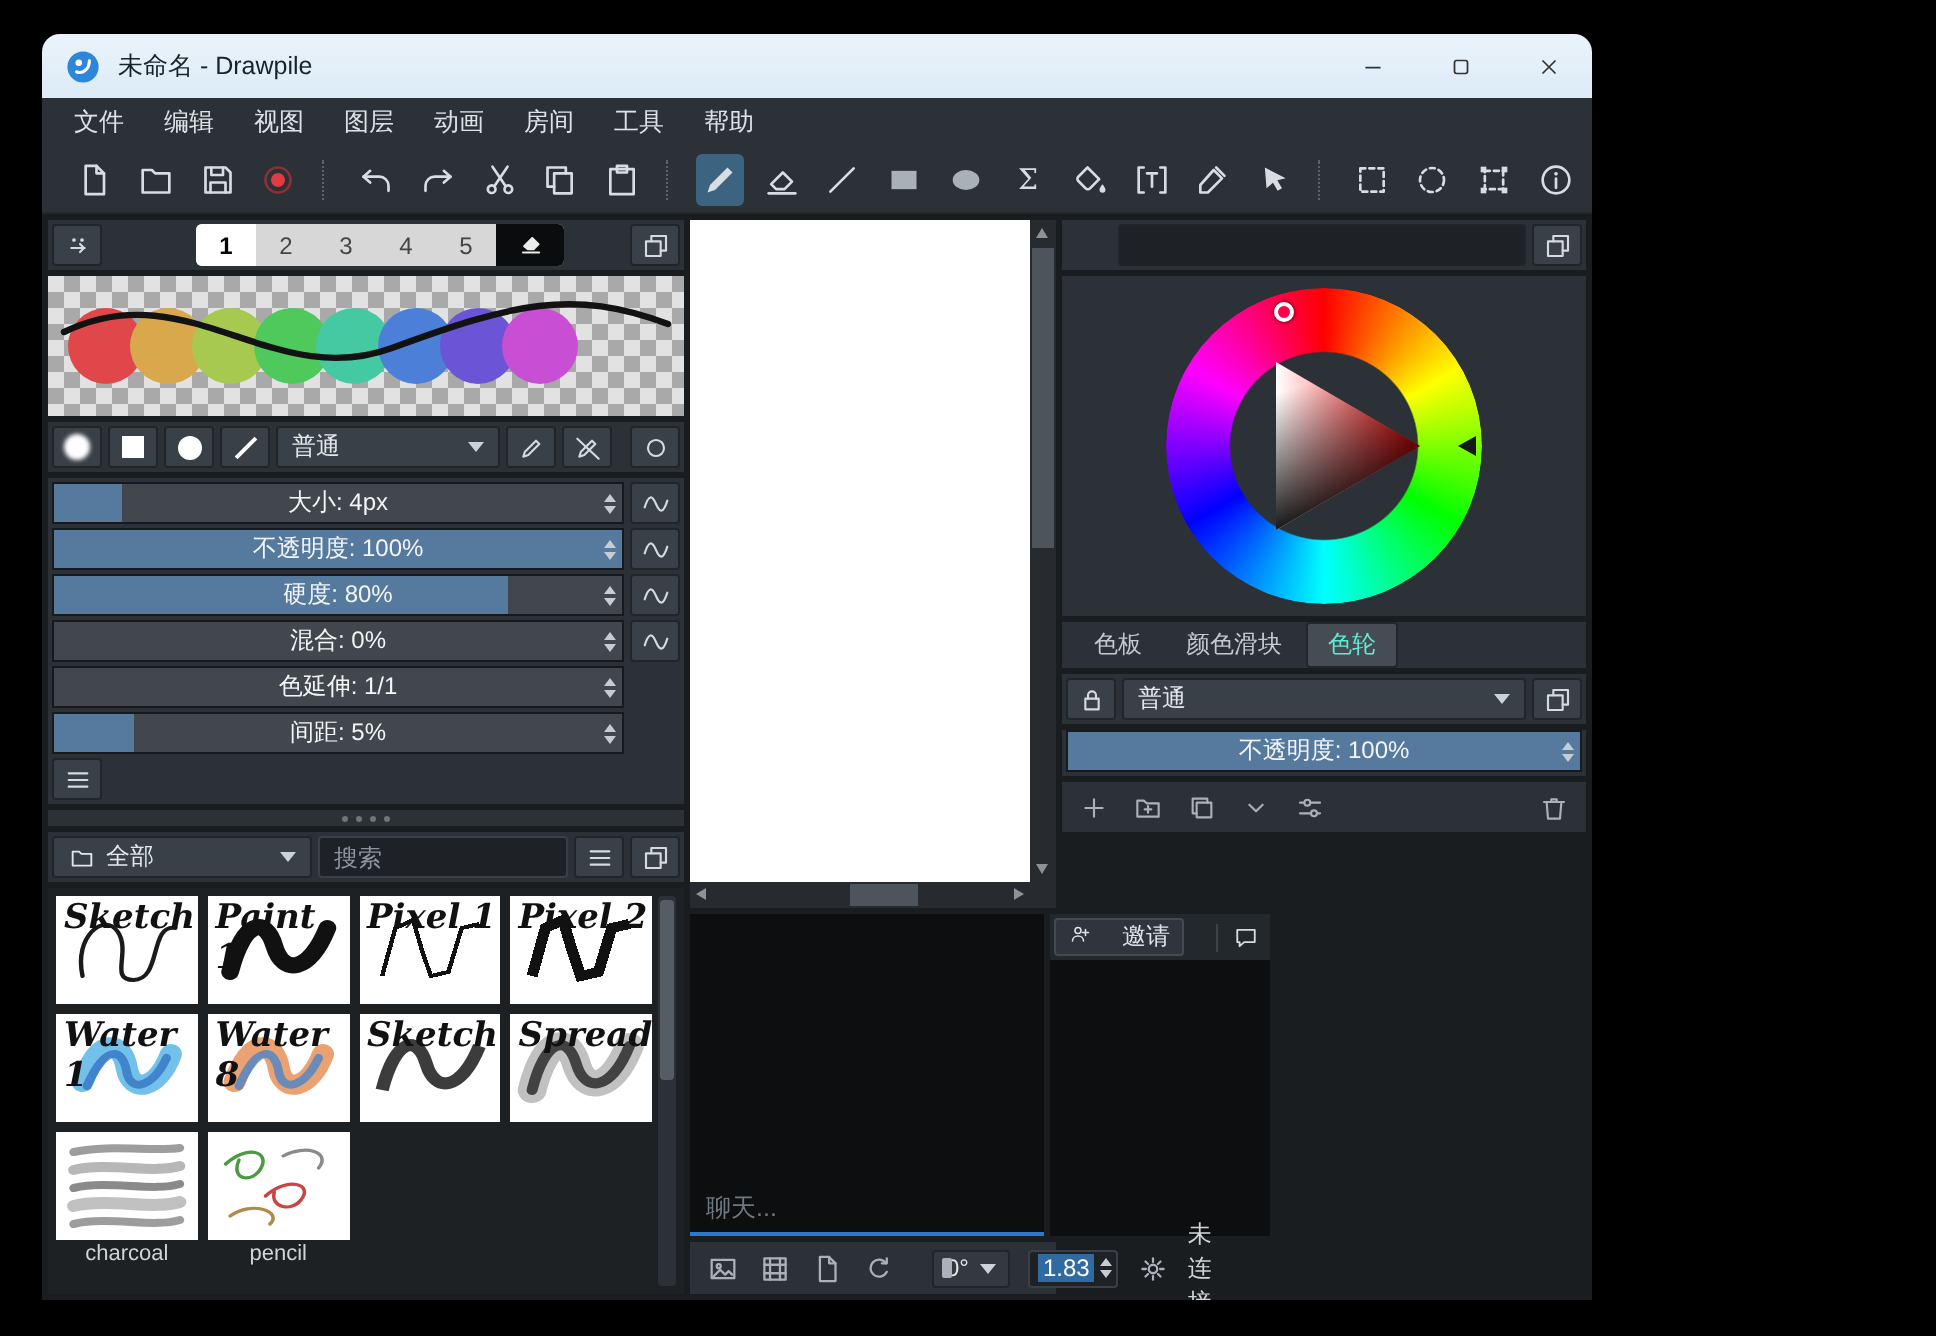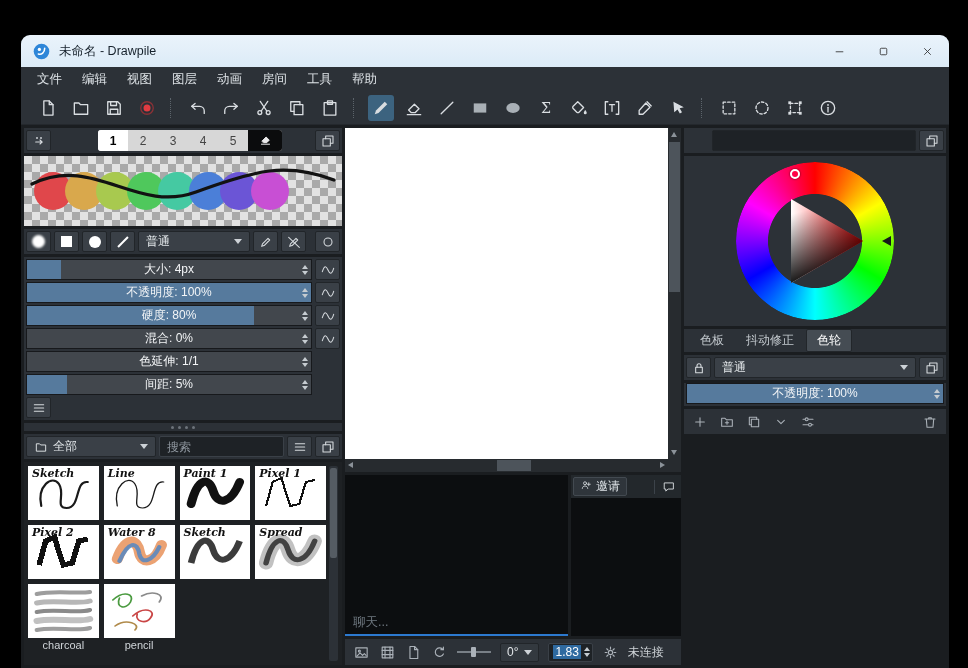--- a/index.html
+++ b/index.html
@@ -1,19 +1,19 @@
 <!DOCTYPE html>
 <html><head>
 <meta charset="utf-8">
 <style>
   html,body{margin:0;padding:0;background:#000;width:968px;height:668px;overflow:hidden;
     font-family:"Liberation Sans","DejaVu Sans",sans-serif;}
   *{box-sizing:border-box;-webkit-user-select:none;user-select:none;}
   .screen{position:relative;width:968px;height:668px;background:#000;}
-  .window{position:absolute;left:21px;top:35px;width:928px;height:633px;background:#2c3137;
+  .window{position:absolute;left:21px;top:17px;width:775px;height:633px;background:#2c3137;
     border-radius:9px 9px 0 0;overflow:hidden;display:flex;flex-direction:column;}
   
   .titlebar{height:32px;background:linear-gradient(#eaf3fb,#dcebf7);display:flex;align-items:center;
     padding-left:12px;color:#17222c;font-size:12.5px;flex:0 0 auto;}
   .applogo{width:17px;height:17px;margin-right:9px;display:inline-flex;}
   .applogo svg{width:100%;height:100%;}
   .title-text{flex:0 0 auto;}
   .tb-space{flex:1;}
   .wctl{width:44px;height:32px;display:inline-flex;align-items:center;justify-content:center;color:#222;}
   .wctl svg{width:13px;height:13px;stroke:#333;}
@@ -80,21 +80,21 @@
   .combo.filter{width:130px;flex:0 0 auto;}
   .search{flex:1;min-width:0;height:21px;background:#1e2226;border:1px solid #3a4047;border-radius:2px;
     color:#dde2e6;font-size:12px;padding:0 7px;outline:none;font-family:inherit;}
   .search::placeholder{color:#8d959d;}
   .parea{flex:1;min-height:0;background:#1e2124;display:flex;padding:4px;gap:3px;}
   .pgrid{flex:1;display:grid;grid-template-columns:repeat(4,1fr);gap:5px;align-content:start;}
   .preset{display:flex;flex-direction:column;}
   .thumb{position:relative;height:54px;background:#fff;overflow:hidden;}
   .thumb .stroke, .thumb .stroke svg{position:absolute;inset:0;width:100%;height:100%;}
   .pname{position:absolute;top:1px;left:4px;font-family:"DejaVu Serif",serif;font-style:italic;font-weight:bold;
-    font-size:11px;color:#111;z-index:2;}
+    font-size:17px;color:#111;z-index:2;}
   .pcaption{height:15px;font-size:11px;color:#cfd4d8;text-align:center;line-height:15px;}
   .pcaption:empty{display:none;}
   .pscroll{width:9px;background:#2c3137;position:relative;border-radius:2px;}
   .pscroll .pthumb{position:absolute;left:1px;right:1px;top:2px;height:90px;background:#555c63;border-radius:2px;}
   
   .canvas-wrap{height:344px;position:relative;flex:0 0 auto;}
   .canvas{position:absolute;left:0;top:0;right:13px;bottom:13px;background:#fff;}
   .vscroll{position:absolute;top:0;bottom:13px;right:0;width:13px;background:#272b2f;}
   .hscroll{position:absolute;left:0;right:13px;bottom:0;height:13px;background:#272b2f;}
   .corner{position:absolute;right:0;bottom:0;width:13px;height:13px;background:#272b2f;}
@@ -106,21 +106,21 @@
   .arr.lf{left:3px;top:3px;border-top:3.5px solid transparent;border-bottom:3.5px solid transparent;border-right:5px solid #8b9299;}
   .arr.rt{right:3px;top:3px;border-top:3.5px solid transparent;border-bottom:3.5px solid transparent;border-left:5px solid #8b9299;}
   
   .chatrow{flex:1;min-height:0;display:flex;gap:3px;}
   .chatlog{flex:1;background:#0c0e10;display:flex;flex-direction:column;}
   .chat-input{margin-top:auto;height:26px;background:transparent;border:none;outline:none;
     border-bottom:2px solid #2c79cf;color:#dde2e6;font-size:12.5px;padding:0 8px;font-family:inherit;}
   .chat-input::placeholder{color:#6f7880;}
   .userpanel{width:110px;background:#0c0e10;display:flex;flex-direction:column;flex:0 0 auto;}
   .usertools{height:23px;background:#23282c;display:flex;align-items:center;gap:3px;padding:0 2px;}
-  .invite-btn{height:19px;display:inline-flex;align-items:center;gap:4px;background:#2f353b;border:1px solid #434a51;
+  .invite-btn{height:19px;display:inline-flex;align-items:center;gap:15px;background:#2f353b;border:1px solid #434a51;
     border-radius:2px;padding:0 6px;font-size:12px;color:#dde2e6;}
   .invite-btn svg{width:12px;height:12px;}
   .vsep{width:1px;height:14px;background:#3c434a;}
   .sq-btn.mini{width:21px;height:19px;background:transparent;border:none;}
   .sq-btn.mini svg{width:14px;height:14px;}
   
   .statusbar{height:26px;background:#2c3137;display:flex;align-items:center;gap:9px;padding:0 8px;flex:0 0 auto;
     color:#aab1b8;font-size:12px;}
   .sbtn{display:inline-flex;align-items:center;justify-content:center;color:#aab1b8;}
   .sbtn svg{width:17px;height:17px;}
@@ -141,21 +141,21 @@
     background:conic-gradient(#f00,#ff0 60deg,#0f0 120deg,#0ff 180deg,#00f 240deg,#f0f 300deg,#f00 360deg);
     -webkit-mask:radial-gradient(closest-side,transparent 59%,#000 60%);
     mask:radial-gradient(closest-side,transparent 59%,#000 60%);}
   .tri{position:absolute;left:50%;top:50%;transform:translate(-50%,-50%);width:100px;height:100px;}
   .hue-marker{position:absolute;left:106px;top:13px;width:10px;height:10px;border:2px solid #fff;border-radius:50%;
     box-shadow:0 0 2px rgba(0,0,0,.8);}
   .hue-notch{position:absolute;left:198px;top:80px;width:0;height:0;border-top:5px solid transparent;
     border-bottom:5px solid transparent;border-right:9px solid #16181a;}
   .ctabs{height:23px;background:#2c3137;display:flex;align-items:center;gap:2px;padding:0 6px;}
   .ctab{padding:2px 10px;font-size:12px;color:#c3c9ce;border-radius:2px;}
-  .ctab.active{background:#454c53;color:#ffffff;border:1px solid #22262a;}
+  .ctab.active{background:#454c53;color:#5eead4;border:1px solid #22262a;}
   .layerctl{height:25px;background:#2c3137;display:flex;align-items:center;gap:3px;padding:2px;}
   .combo.grow{flex:1;}
   .oprow{background:#2c3137;padding:0 2px 2px 2px;}
   .layerlist{flex:1;min-height:0;background:#22262a;display:flex;flex-direction:column;}
   .layer-row{height:24px;display:flex;align-items:center;gap:7px;padding:0 8px;font-size:12.5px;color:#fff;}
   .layer-row.active{background:#4d7296;}
   .layer-row .ic{display:inline-flex;color:#e6eaee;}
   .layer-row .ic svg{width:15px;height:15px;}
   .layertools{height:25px;background:#2c3137;display:flex;align-items:center;gap:11px;padding:0 8px;color:#c6ccd1;}
   .layertools .sbtn svg{width:16px;height:16px;}
@@ -572,31 +572,20 @@
                     </svg>
                   </div>
                   <span class="pname">Sketch</span>
                 </div>
 
               </div>
               <div class="preset">
                 <div class="thumb">
                   <div class="stroke">
                     <svg viewBox="0 0 64 54" fill="none" stroke-linecap="round" stroke-linejoin="round" preserveAspectRatio="none">
-                      <path d="M12 40 C8 20 22 8 28 18 C34 28 24 42 35 42 C48 42 42 14 54 16" stroke="#1a1a1a" stroke-width="1.2"></path>
-                    </svg>
-                  </div>
-                  <span class="pname">Line</span>
-                </div>
-
-              </div>
-              <div class="preset">
-                <div class="thumb">
-                  <div class="stroke">
-                    <svg viewBox="0 0 64 54" fill="none" stroke-linecap="round" stroke-linejoin="round" preserveAspectRatio="none">
                       <path d="M10 38 C16 12 26 10 30 25 C34 40 46 38 54 16" stroke="#111" stroke-width="8"></path>
                     </svg>
                   </div>
                   <span class="pname">Paint 1</span>
                 </div>
 
               </div>
               <div class="preset">
                 <div class="thumb">
                   <div class="stroke">
@@ -609,20 +598,32 @@
 
               </div>
               <div class="preset">
                 <div class="thumb">
                   <div class="stroke">
                     <svg viewBox="0 0 64 54" fill="none" stroke-linecap="round" stroke-linejoin="round" preserveAspectRatio="none">
                       <path d="M10 40 L16 16 L24 12 L28 27 L32 40 L40 38 L46 16 L54 14" stroke="#111" stroke-width="5" stroke-linecap="butt" stroke-linejoin="miter" shape-rendering="crispEdges"></path>
                     </svg>
                   </div>
                   <span class="pname">Pixel 2</span>
+                </div>
+
+              </div>
+              <div class="preset">
+                <div class="thumb">
+                  <div class="stroke">
+                    <svg viewBox="0 0 64 54" fill="none" stroke-linecap="round" stroke-linejoin="round" preserveAspectRatio="none">
+                      <path d="M12 34 C20 10 30 14 32 27 C34 40 46 38 52 20" stroke="#5ab6e6" stroke-width="10" opacity="0.85"></path>
+                      <path d="M14 36 C22 16 30 16 32 29 C34 40 44 36 50 22" stroke="#2f6fc0" stroke-width="4" opacity="0.75"></path>
+                    </svg>
+                  </div>
+                  <span class="pname">Water 1</span>
                 </div>
 
               </div>
               <div class="preset">
                 <div class="thumb">
                   <div class="stroke">
                     <svg viewBox="0 0 64 54" fill="none" stroke-linecap="round" stroke-linejoin="round" preserveAspectRatio="none">
                       <path d="M12 34 C20 10 30 14 32 27 C34 40 46 38 52 20" stroke="#e8925a" stroke-width="10" opacity="0.85"></path>
                       <path d="M14 36 C22 16 30 16 32 29 C34 40 44 36 50 22" stroke="#4a86c8" stroke-width="4" opacity="0.8"></path>
                     </svg>
@@ -810,21 +811,21 @@
             </defs>
             <polygon points="98,50 26,8 26,92" fill="url(#triH)"></polygon>
             <polygon points="98,50 26,8 26,92" fill="url(#triV)"></polygon>
           </svg>
           <i class="hue-marker"></i>
           <i class="hue-notch"></i>
         </div>
 
         <div class="ctabs">
           <span class="ctab">色板</span>
-            <span class="ctab">抖动修正</span>
+            <span class="ctab">颜色滑块</span>
             <span class="ctab active">色轮</span>
         </div>
 
         <div class="layerctl">
           <span class="sq-btn">
               <svg viewBox="0 0 24 24" fill="none" stroke="currentColor" stroke-width="1.6" stroke-linecap="round" stroke-linejoin="round">
                 <rect x="7" y="11" width="10" height="8"></rect>
                 <path d="M9 11V8.5a3 3 0 0 1 6 0V11"></path>
               </svg>
             </span>

